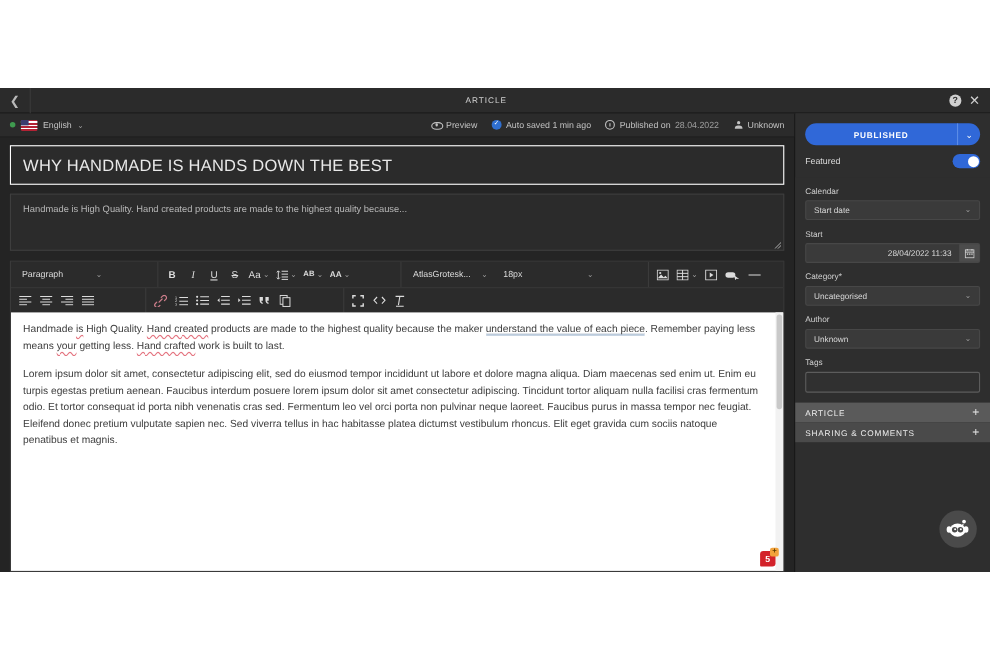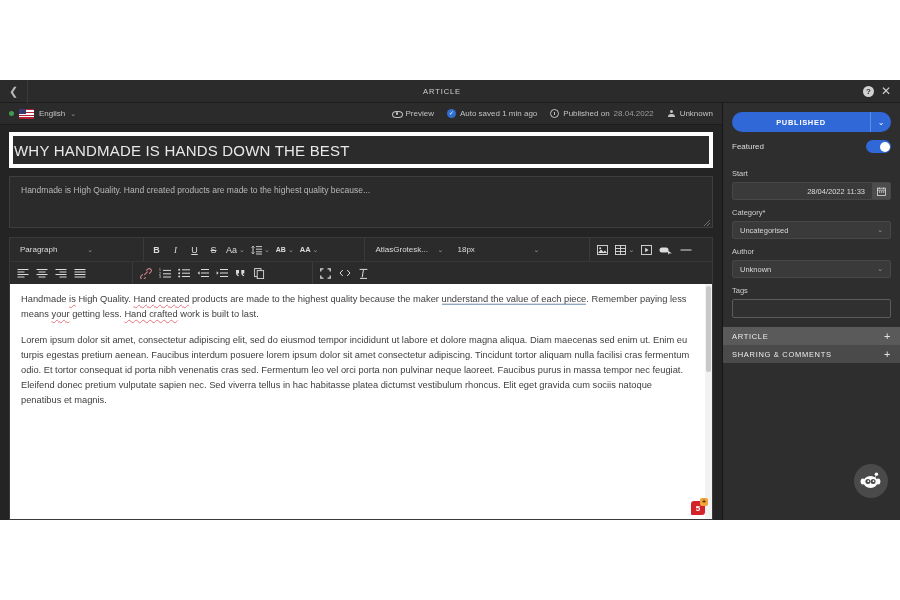--- a/index.html
+++ b/index.html
@@ -125,23 +125,23 @@
     content: ""; position: absolute; left: 1.2px; top: 4.6px;
     width: 7px; height: 3.6px; background: #c2c2c2;
     border-radius: 3.5px 3.5px 0 0;
   }
   .pub-date { color: #9d9d9d; }
 
   
   .editor-col { flex: 1; padding: 7px 9px 0 9px; display: flex; flex-direction: column; min-height: 0; }
 
   .title-field {
-    background: #2b2b2b; border: 4px solid #ffffff;
+    background: #2b2b2b; border: 1px solid #ffffff;
     height: 36px; display: flex; align-items: center;
-    padding: 0 1px; color: #e8e8e8;
+    padding: 0 11px; color: #e8e8e8;
     font-size: 15px; letter-spacing: 0.2px;
     cursor: text;
   }
   .summary-field {
     margin-top: 8px; background: #2b2b2b; border: 1px solid #3e3e3e;
     height: 52px; padding: 8px 11px;
     color: #b8b8b8; font-size: 8.5px; line-height: 1.4;
     position: relative; cursor: text;
   }
   .resize-grip {
@@ -559,20 +559,27 @@
 
       <div class="feat-row">
         <span class="feat-label">Featured</span>
         <span class="toggle">
           <span class="knob"></span>
         </span>
       </div>
 
 
       <div class="fields">
+        <div class="fld">
+          <div class="fld-label">Calendar</div>
+          <div class="fld-ctl">
+            <span>Start date</span>
+            <span class="chev">⌄</span>
+          </div>
+        </div>
 
         <div class="fld">
           <div class="fld-label">Start</div>
           <div class="fld-ctl date">
             <span class="date-val">28/04/2022 11:33</span>
             <span class="cal-ico">
               <svg width="9" height="9" viewBox="0 0 9 9">
                 <rect x="0.5" y="1.2" width="8" height="7.2" fill="none" stroke="#dcdcdc" stroke-width="0.8"></rect>
                 <path d="M0.5 3.2h8" stroke="#dcdcdc" stroke-width="0.8"></path>
                 <path d="M2.4 0.4v1.4 M6.6 0.4v1.4" stroke="#dcdcdc" stroke-width="0.8"></path>

